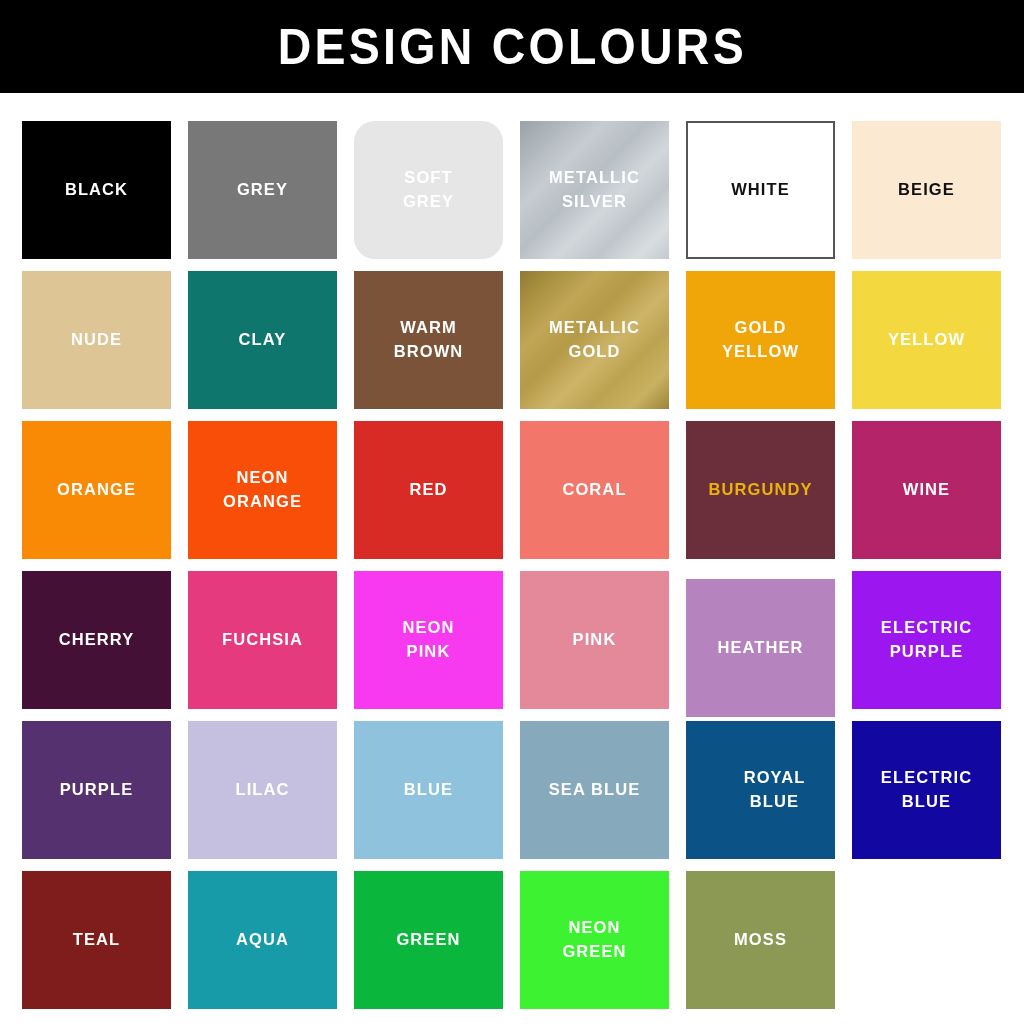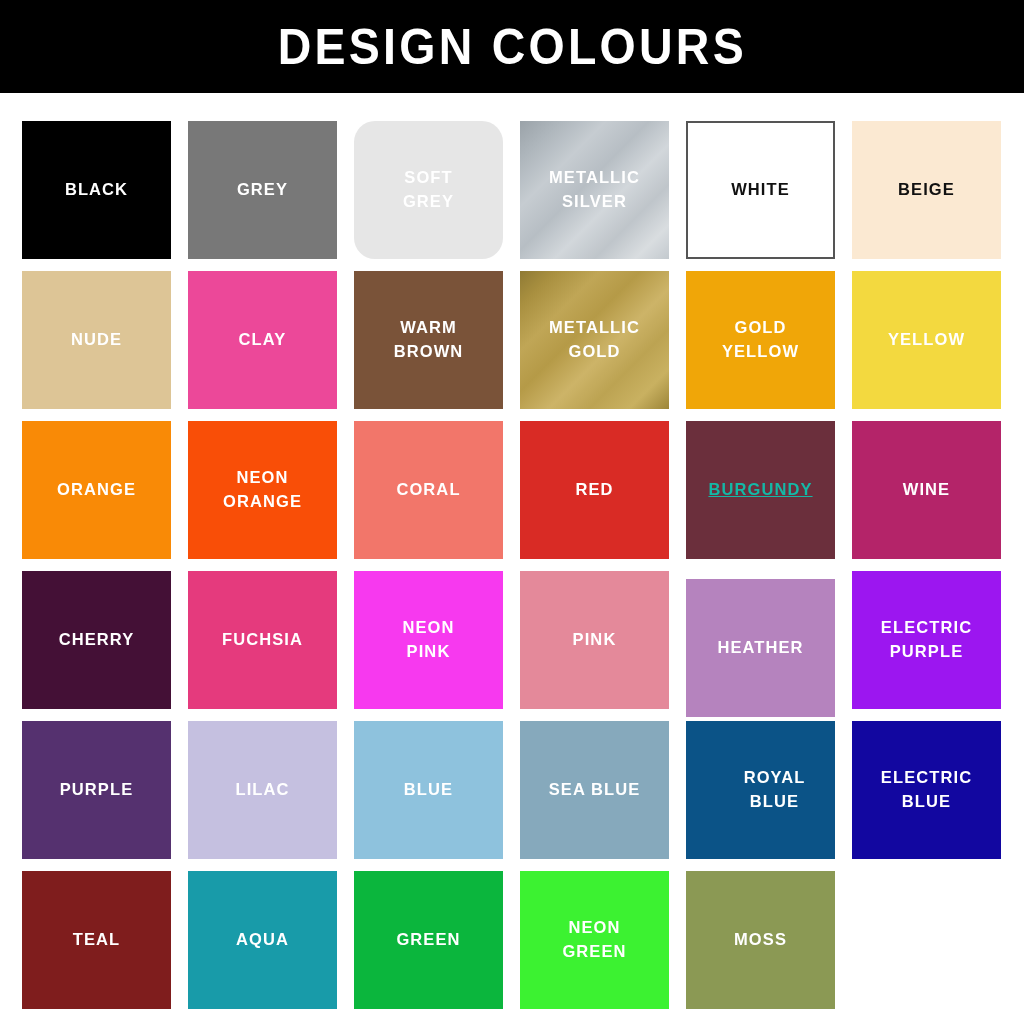--- a/index.html
+++ b/index.html
@@ -111,21 +111,21 @@
       </div>
       <div class="swatch bordered" style="background: rgb(255, 255, 255);">
         <div class="swatch-label" style="color: rgb(17, 17, 17);">WHITE</div>
       </div>
       <div class="swatch" style="background: rgb(251, 233, 210);">
         <div class="swatch-label" style="color: rgb(17, 17, 17);">BEIGE</div>
       </div>
       <div class="swatch" style="background: rgb(221, 197, 150);">
         <div class="swatch-label" style="color: rgb(255, 255, 255);">NUDE</div>
       </div>
-      <div class="swatch" style="background: #ec4899;">
+      <div class="swatch" style="background: #0f766e;">
         <div class="swatch-label" style="color: rgb(255, 255, 255);">CLAY</div>
       </div>
       <div class="swatch" style="background: rgb(122, 83, 57);">
         <div class="swatch-label" style="color: rgb(255, 255, 255);">WARM
 BROWN</div>
       </div>
       <div class="swatch" style="background: linear-gradient(135deg, rgb(143, 122, 52) 0%, rgb(168, 143, 63) 12%, rgb(192, 166, 86) 28%, rgb(181, 154, 71) 42%, rgb(205, 180, 104) 58%, rgb(188, 163, 82) 72%, rgb(201, 177, 97) 86%, rgb(156, 133, 56) 100%);">
         <div class="swatch-label" style="color: rgb(255, 255, 255);">METALLIC
 GOLD</div>
       </div>
@@ -136,28 +136,28 @@
       <div class="swatch" style="background: rgb(243, 217, 63);">
         <div class="swatch-label" style="color: rgb(255, 255, 255);">YELLOW</div>
       </div>
       <div class="swatch" style="background: rgb(249, 138, 6);">
         <div class="swatch-label" style="color: rgb(255, 255, 255);">ORANGE</div>
       </div>
       <div class="swatch" style="background: rgb(249, 78, 7);">
         <div class="swatch-label" style="color: rgb(255, 255, 255);">NEON
 ORANGE</div>
       </div>
+      <div class="swatch" style="background: rgb(217, 43, 37);">
+        <div class="swatch-label" style="color: rgb(255, 255, 255);">RED</div>
+      </div>
       <div class="swatch" style="background: rgb(242, 118, 106);">
         <div class="swatch-label" style="color: rgb(255, 255, 255);">CORAL</div>
       </div>
-      <div class="swatch" style="background: rgb(217, 43, 37);">
-        <div class="swatch-label" style="color: rgb(255, 255, 255);">RED</div>
-      </div>
       <div class="swatch" style="background: rgb(107, 47, 60);">
-        <div class="swatch-label" style="color: #14b8a6; text-decoration: underline;">BURGUNDY</div>
+        <div class="swatch-label" style="color: #eab308;">BURGUNDY</div>
       </div>
       <div class="swatch" style="background: rgb(180, 36, 105);">
         <div class="swatch-label" style="color: rgb(255, 255, 255);">WINE</div>
       </div>
       <div class="swatch" style="background: rgb(68, 16, 54);">
         <div class="swatch-label" style="color: rgb(255, 255, 255);">CHERRY</div>
       </div>
       <div class="swatch" style="background: rgb(229, 58, 125);">
         <div class="swatch-label" style="color: rgb(255, 255, 255);">FUCHSIA</div>
       </div>

